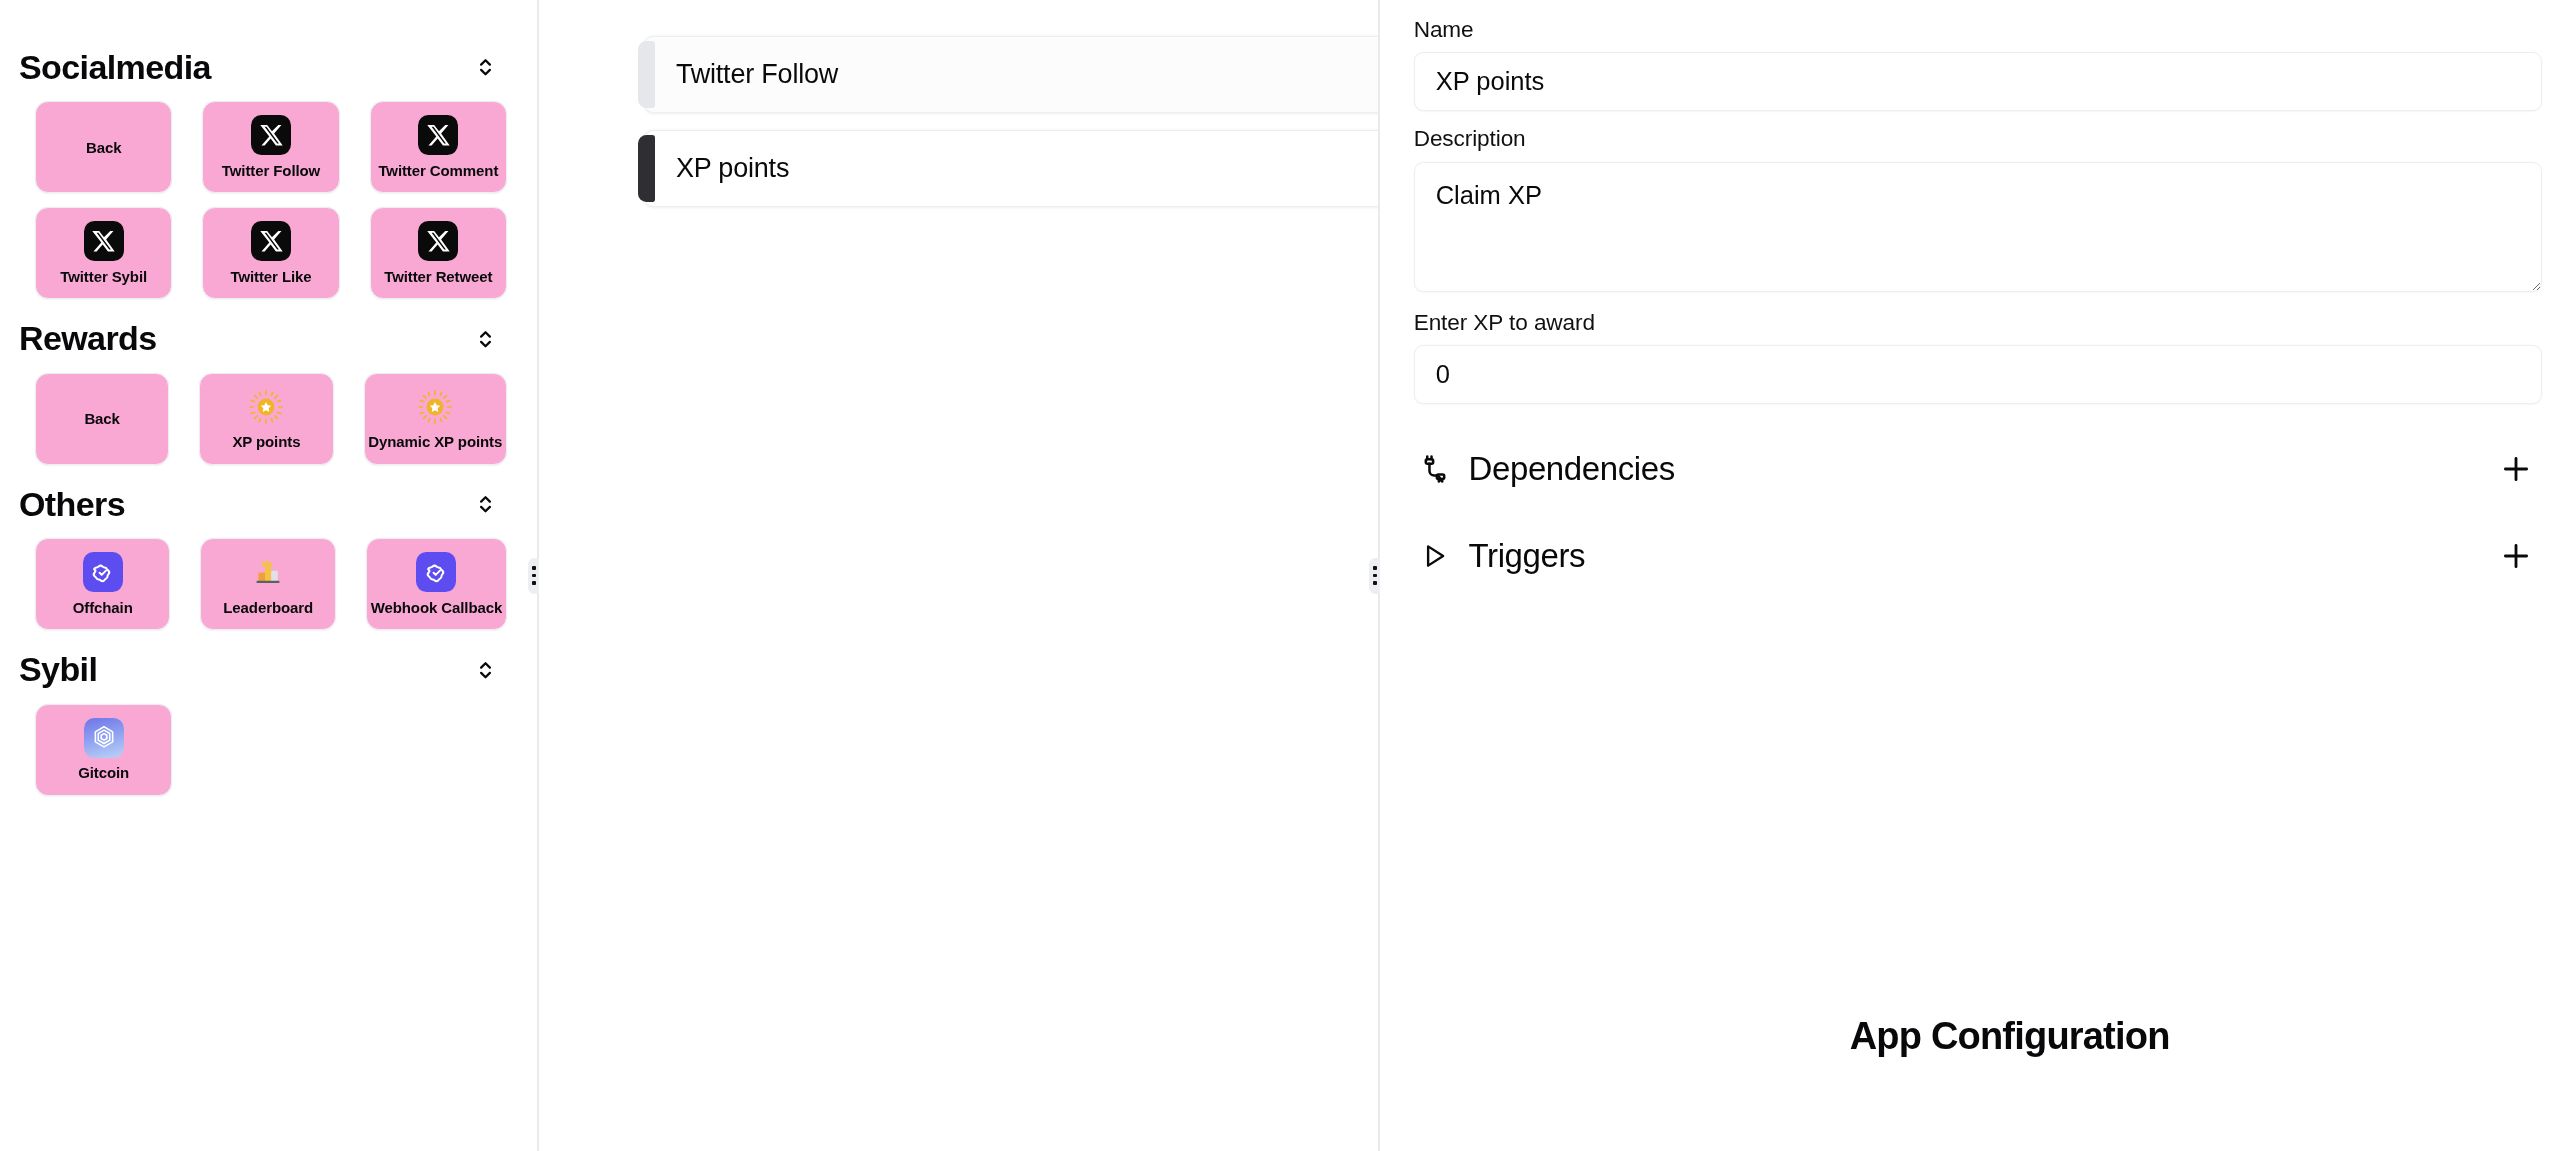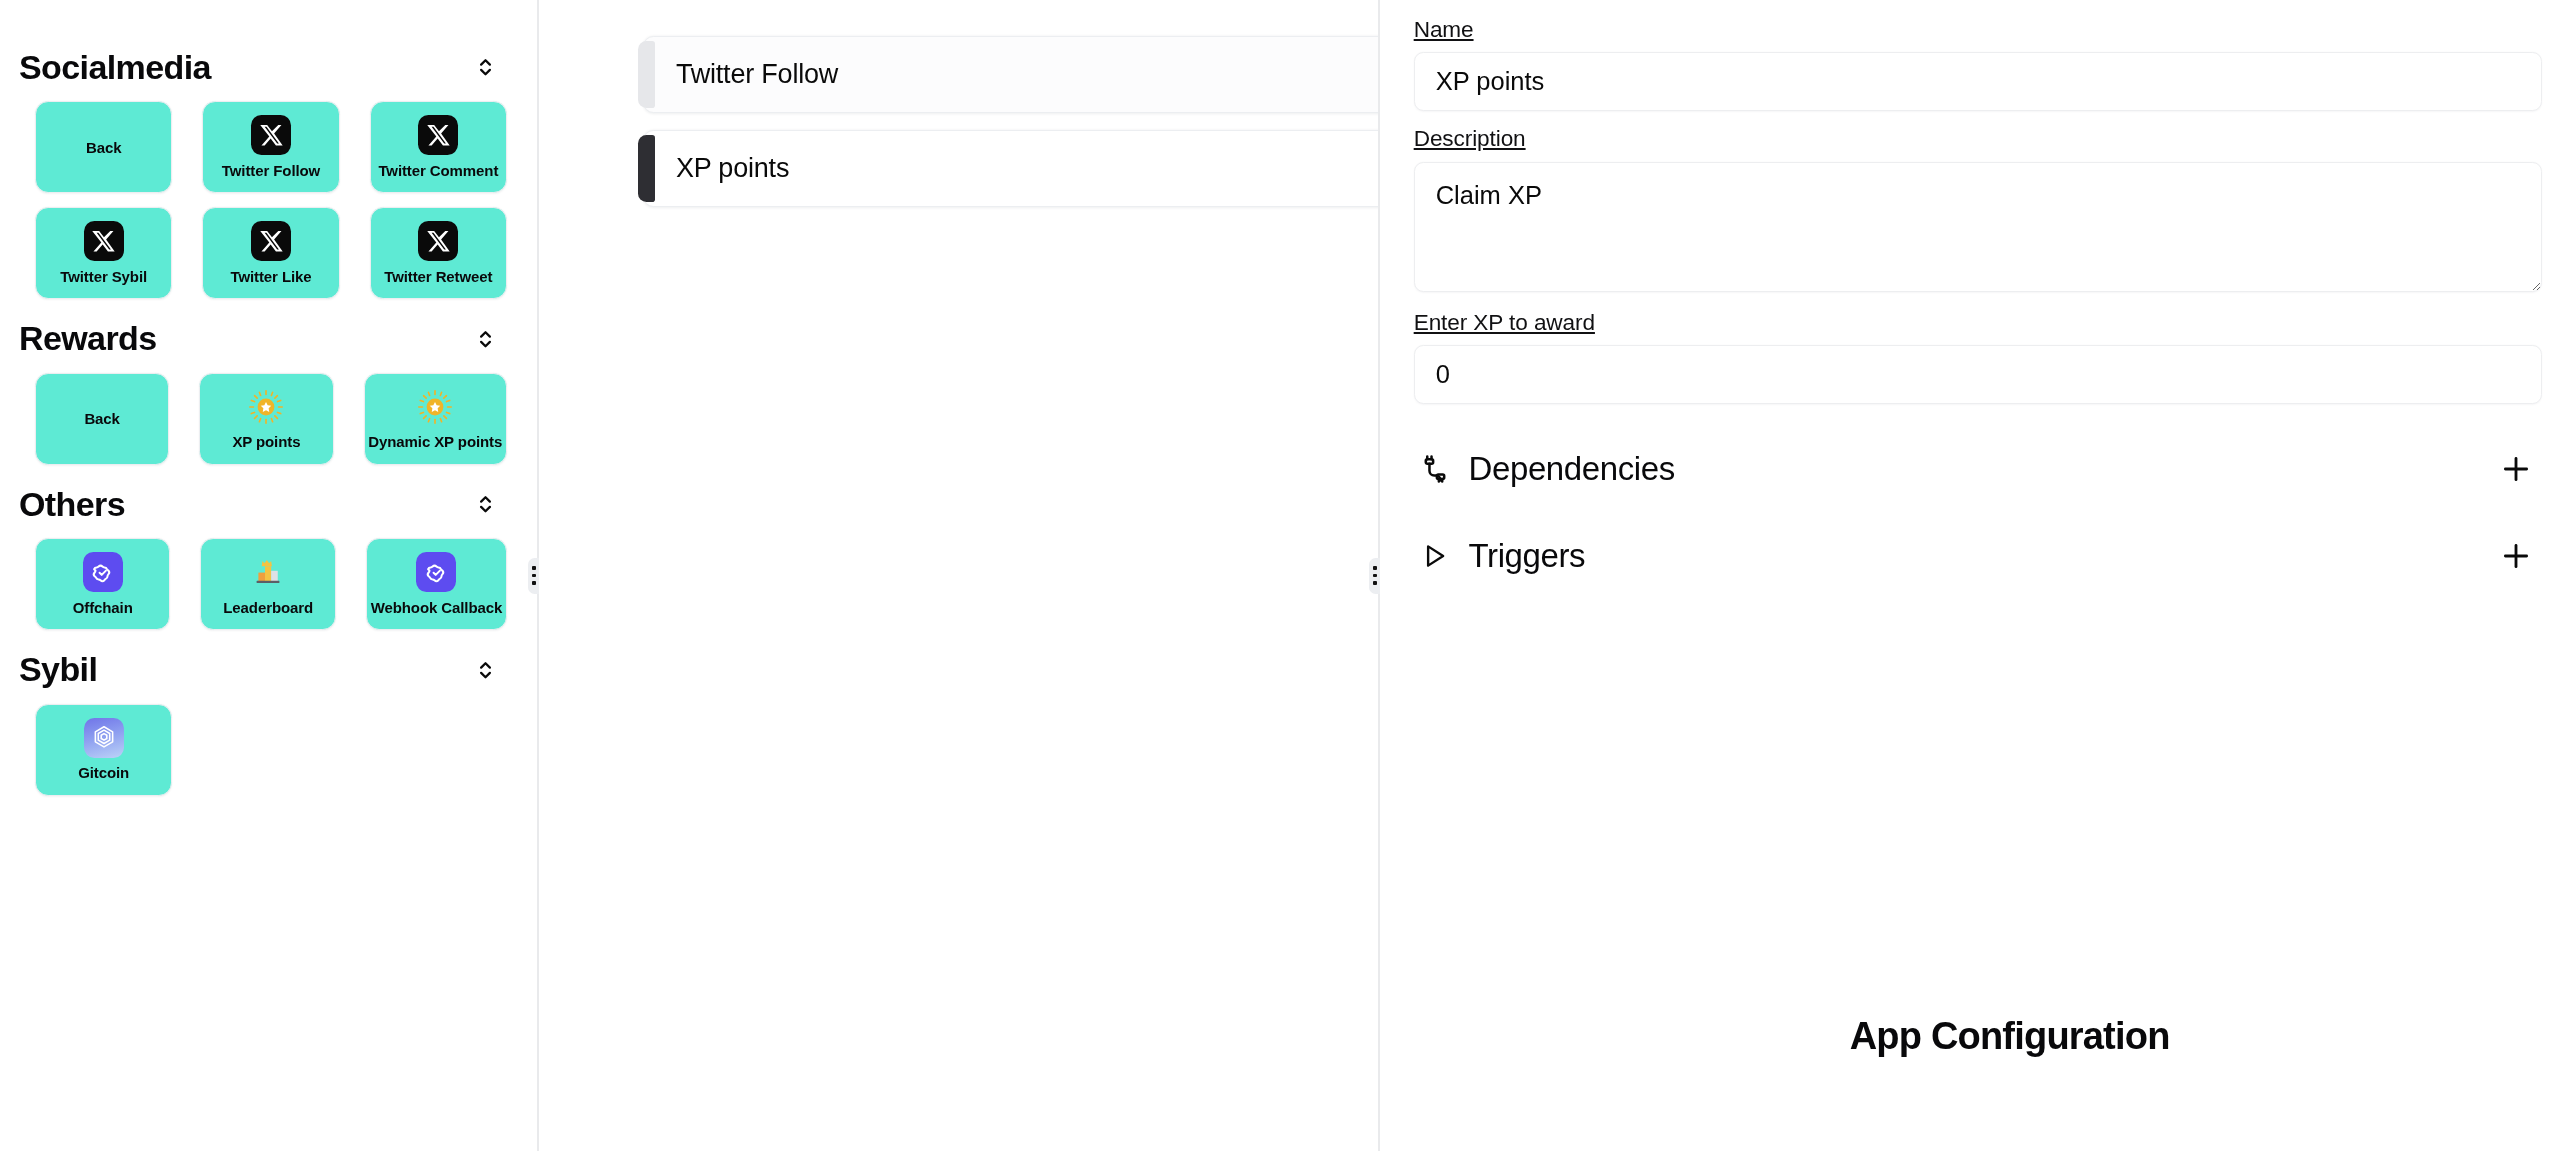--- a/index.html
+++ b/index.html
@@ -33,21 +33,21 @@
     width: 32px; height: 32px;
     display: flex; align-items: center; justify-content: center;
     background: transparent; border: none; cursor: pointer;
   }
   .grid {
     display: grid;
     grid-template-columns: repeat(3, 1fr);
     gap: 14px 14px;
   }
   .app-card {
-    background: #5eead4;
+    background: #f9a8d4;
     border: 1.5px solid #eceef1;
     border-radius: 13.2px;
     height: 92px;
     display: flex; flex-direction: column;
     align-items: center; justify-content: center;
     gap: 6.6px;
     box-shadow: 0 0.9px 1.9px rgba(16,24,40,0.05);
     cursor: pointer;
     padding: 5.7px 3.8px;
     margin-left: 16px;
@@ -129,21 +129,21 @@
 
   
   .config-panel {
     width: 1483px; height: 1151px; background: #fff;
     position: relative; padding: 17px 34px 0 34px;
     overflow: hidden;
   }
   .field { margin-bottom: 15px; }
   .field-label {
     font-size: 22.6px; font-weight: 400; color: #111113;
-    margin-bottom: 9.4px; display: block; letter-spacing: -0.1px; text-decoration: underline;
+    margin-bottom: 9.4px; display: block; letter-spacing: -0.1px;
   }
   .text-input, .textarea-input {
     width: 100%;
     border: 1.4px solid #edeef0;
     border-radius: 9.4px;
     background: #fff;
     font-family: "Liberation Sans", sans-serif;
     font-size: 25.5px; color: #0a0a0a;
     padding: 0 21px;
     height: 59px;

